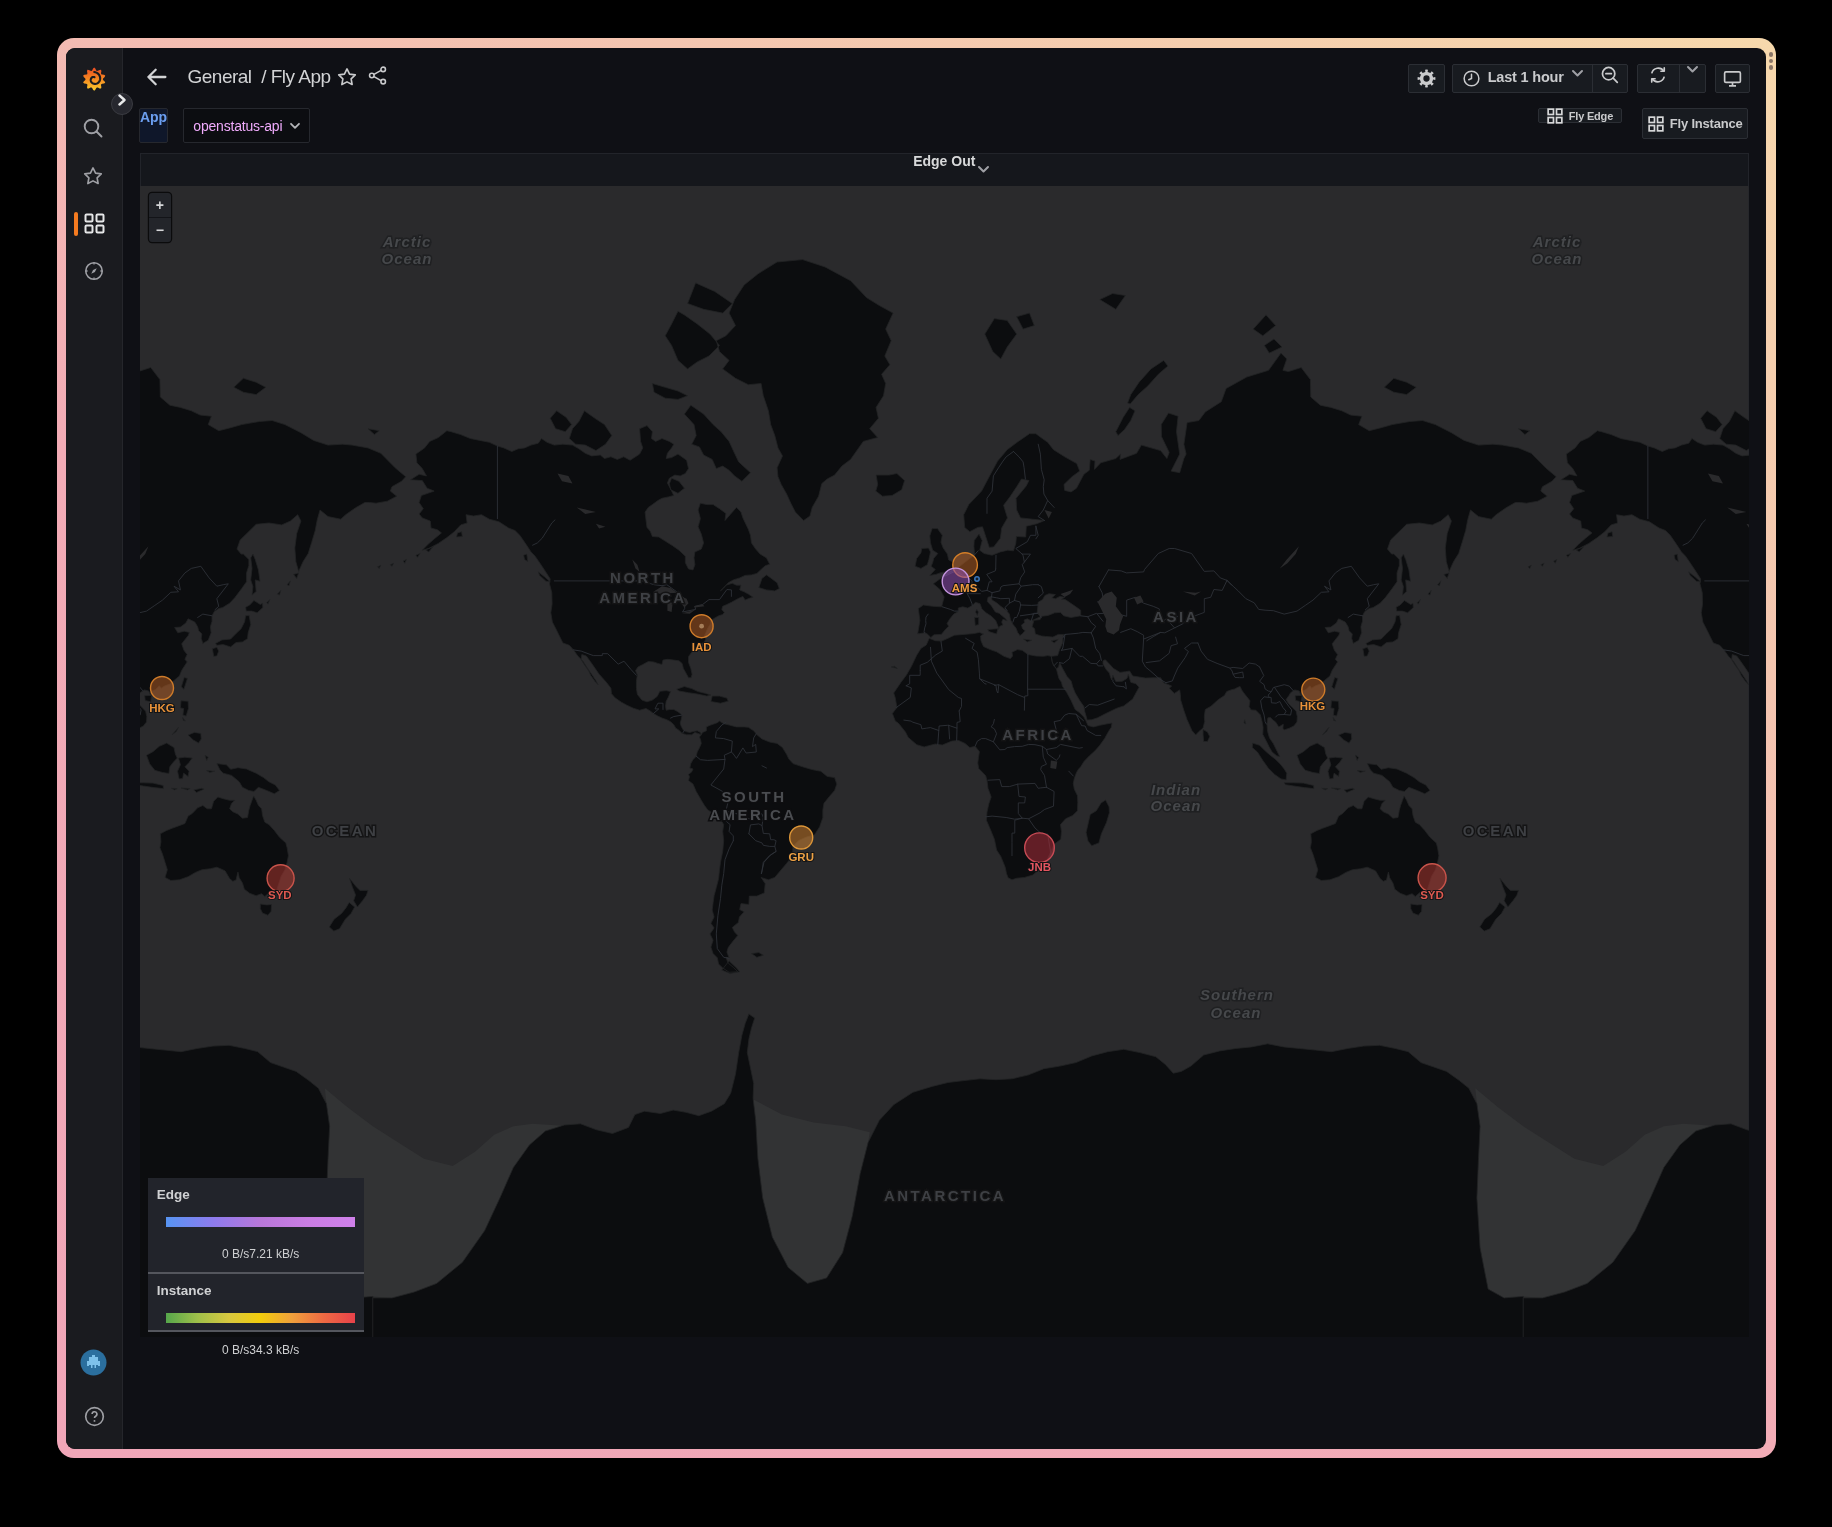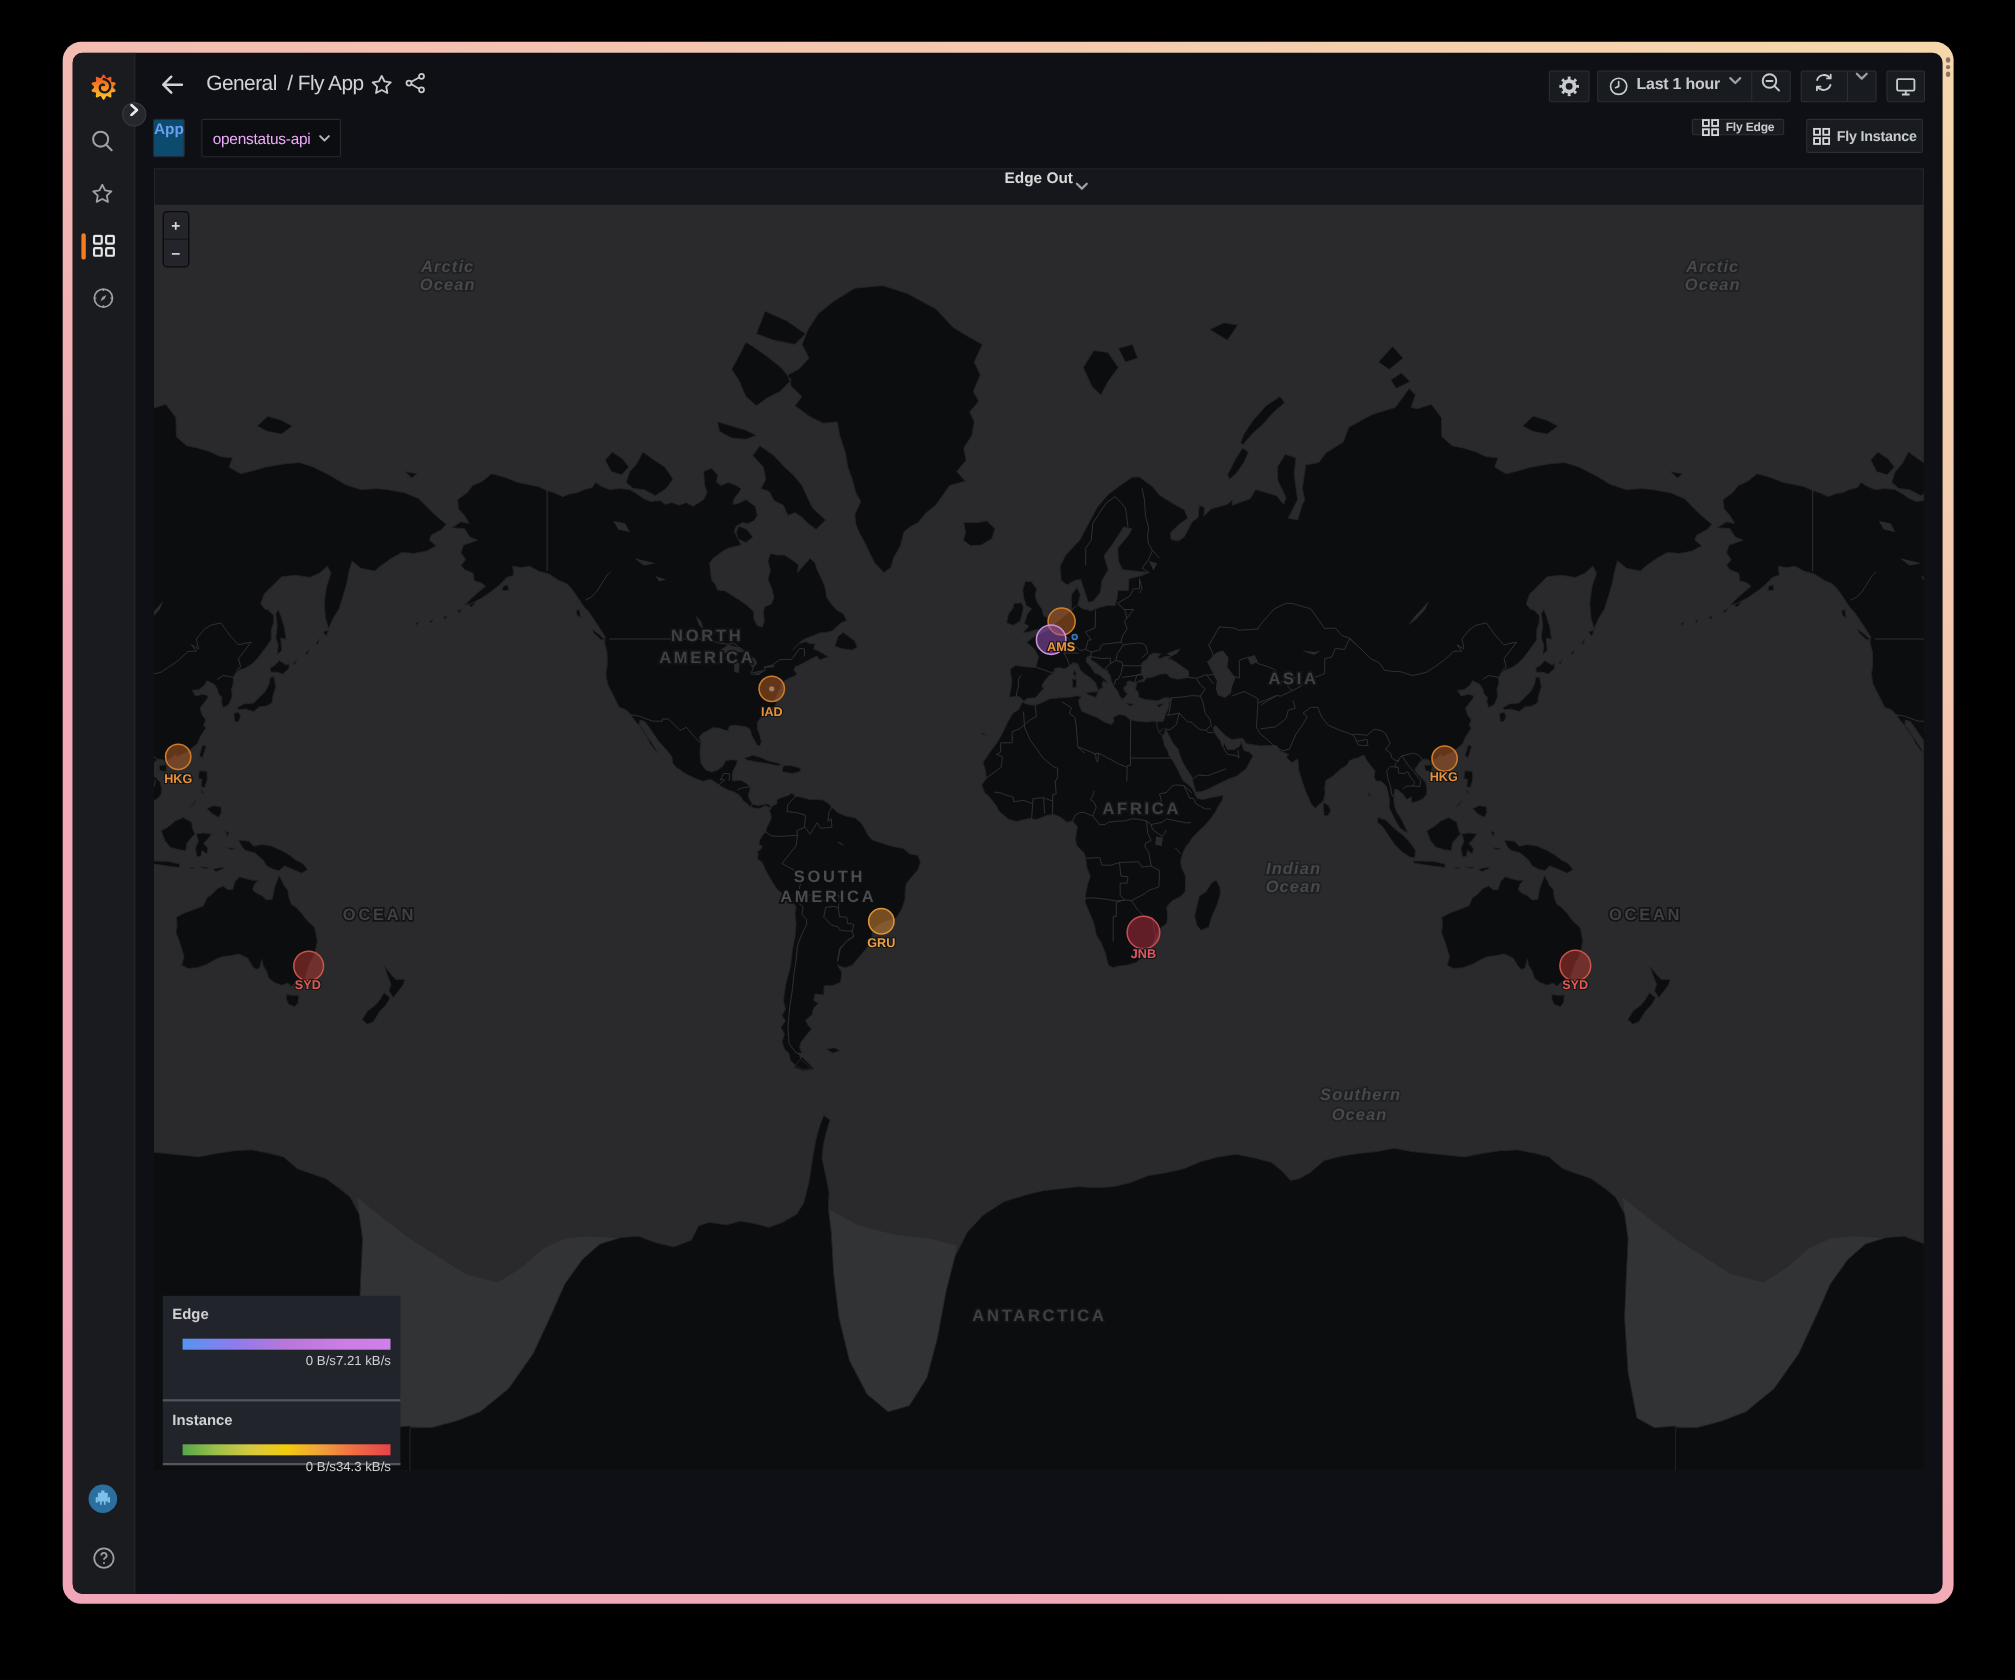--- a/index.html
+++ b/index.html
@@ -12,21 +12,21 @@
 .panel{position:absolute;left:140px;top:153px;width:1608.6px;height:1184px;background:#15171c;border:1px solid #22242a}
 .zoomctl{position:absolute;left:149.2px;top:192.8px;width:21.4px;height:49.3px;background:#23252a;border-radius:3px;box-shadow:0 0 0 1.2px #0b0b0c}
 .zoomctl .zb{width:100%;height:24.2px;display:flex;align-items:center;justify-content:center;color:#d5d6d8;font-size:14px;font-weight:bold}
 .zoomctl .zb+.zb{border-top:1px solid #131418}
 .legend{position:absolute;left:148px;top:1178px;width:215.8px;height:154px;background:#22242b;border-bottom:2px solid #54565d;color:#d0d1d3}
 .lsec{padding:9px 8.4px 0 8.7px;height:94px}
 .lsec+.lsec{border-top:2px solid #54565d}
 .ltitle{font-size:13.5px;font-weight:bold;color:#d0d1d3}
 .lbar,.lrow{margin-left:9.1px}
 .lbar{height:9.6px;margin-top:15px}
-.lrow{display:flex;justify-content:flex-end;font-size:12px;margin-top:3px;color:#cfd0d2}
+.lrow{display:flex;justify-content:center;font-size:12px;margin-top:20px;color:#cfd0d2}
 svg.ic{display:block}
 .ctr{display:flex;align-items:flex-start;justify-content:center}
 </style></head><body>
 <div class="stage">
 <div class="frame"></div>
 <div class="winbg">
       <div class="sidebg"></div>
     </div>
 
 <div class="abs" style="left:81px;top:66px">
@@ -150,21 +150,21 @@
         </svg>
       </div>
 </div>
 <div class="tbtn" style="left:1714.6px;top:63.5px;width:35.2px">
       <svg class="ic" width="21" height="21" viewBox="0 0 24 24" fill="none" stroke="#c9cacc" stroke-width="1.9">
         <rect x="3" y="4.5" width="18" height="12" rx="1.5"></rect>
         <path d="M8 20.5 h8 M12 16.5 v4"></path>
       </svg>
     </div>
 
-<div class="abs ctr" style="left:139px;top:108.3px;width:29px;height:34.6px;background:#0c4a6e;border:1px solid #26282e;border-radius:2px">
+<div class="abs ctr" style="left:139px;top:108.3px;width:29px;height:34.6px;background:#0f172a;border:1px solid #26282e;border-radius:2px">
       <span style="color:#6b9ef0;font-size:14px;font-weight:bold">App</span>
     </div>
 <div class="abs" style="left:183.3px;top:108.3px;width:126.4px;height:34.6px;background:#0c0d11;border:1px solid #26282e;border-radius:2px;display:flex;align-items:center;justify-content:space-between;padding:0 8px 0 9px">
       <span style="color:#f0abfc;font-size:14px;letter-spacing:-0.2px;white-space:nowrap">openstatus-api</span>
       <svg class="ic" width="12" height="8" viewBox="0 0 13 9" fill="none" stroke="#b5b6ba" stroke-width="2" stroke-linecap="round" stroke-linejoin="round">
         <path d="M2 2 L6.5 6.5 L11 2"></path>
       </svg>
     </div>
 <div class="tbtn" style="left:1537.8px;top:108.3px;width:84.3px;height:15px;gap:6px;font-size:11px;letter-spacing:-0.2px;font-weight:bold"><svg class="ic" width="16" height="16" viewBox="0 0 21 21" fill="none" stroke="#d8d9da" stroke-width="2.2">
         <rect x="1.5" y="1.5" width="7" height="7"></rect>

